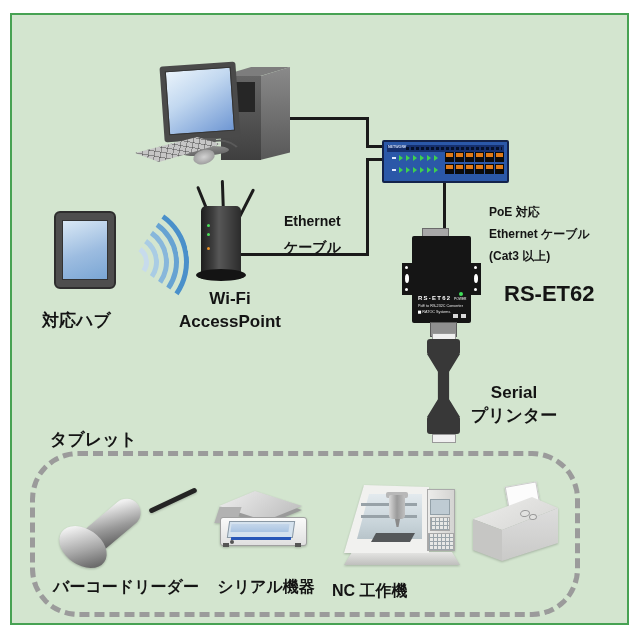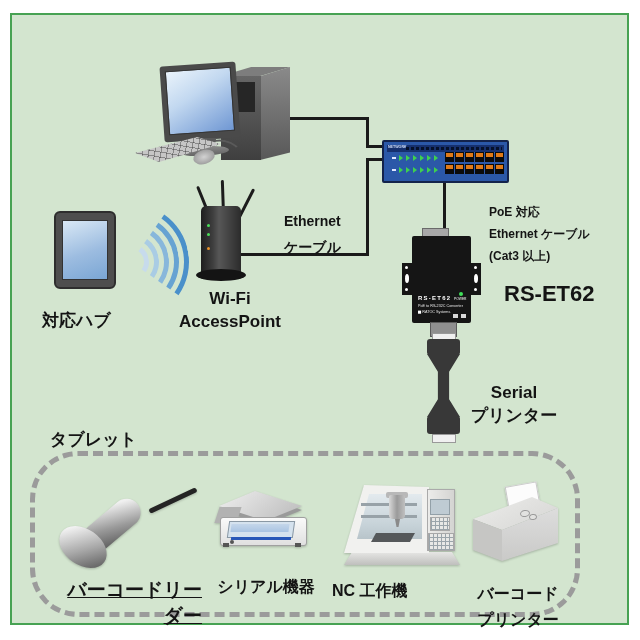--- a/index.html
+++ b/index.html
@@ -14,21 +14,21 @@
   
   .lbl{color:#141414;font-weight:bold;white-space:pre-line;}
   .lb-hub{left:390px;top:108px;font-size:16px;}
   .lb-eth{left:272px;top:193px;font-size:14px;line-height:26px;}
   .lb-poe{left:477px;top:186px;font-size:12px;line-height:22px;}
   .lb-rset{left:492px;top:266px;font-size:22px;}
   .lb-ser{left:458px;top:366px;width:88px;text-align:center;font-size:17px;line-height:23px;}
   .lb-tab{left:30px;top:294px;font-size:17px;}
   .lb-wifi{left:158px;top:272px;width:120px;text-align:center;font-size:17px;line-height:23px;}
   .lb-sdev{left:38px;top:413px;font-size:17px;}
-  .lb-bcr{left:38px;top:562px;width:152px;text-align:right;font-size:19px;text-decoration:underline;}
+  .lb-bcr{left:38px;top:562px;width:152px;text-align:center;font-size:16px;}
   .lb-bal{left:203px;top:562px;width:102px;text-align:center;font-size:16px;}
   .lb-nc{left:320px;top:566px;font-size:16px;}
   .lb-prn{left:455px;top:566px;width:102px;text-align:center;font-size:16px;line-height:26px;}
   
   .ln{background:#1a1a1a;}
   
   .tower-top{left:219px;top:63px;width:70px;height:12px;background:#7d7d7d;clip-path:polygon(0% 92%,56% 92%,99% 17%,43% 17%);}
   .tower-side{left:258px;top:65px;width:30px;height:93px;background:linear-gradient(180deg,#8a8a8a,#585858);clip-path:polygon(0% 10%,100% 0%,100% 92%,0% 100%);}
   .tower-front{left:219px;top:74px;width:40px;height:84px;background:linear-gradient(180deg,#666,#3f3f3f);}
   .tower-vent{left:225px;top:80px;width:28px;height:30px;background:#262626;}
@@ -310,17 +310,15 @@
 
     <div class="ab grp prn" style="left:455px;top:465px;">
       <div class="ab prn-paper"></div>
       <div class="ab prn-slot"></div>
       <div class="ab prn-top"></div>
       <div class="ab prn-front"></div>
       <div class="ab prn-side"></div>
       <span class="ab prn-btn" style="left:53px;top:30px;width:8px;height:5px;"></span>
       <span class="ab prn-btn" style="left:62px;top:34px;width:6px;height:4px;"></span>
     </div>
-    <div class="ab lbl lb-prn">バーコード
-プリンター</div>
 
   </div>
 </div>
 
 </body></html>

